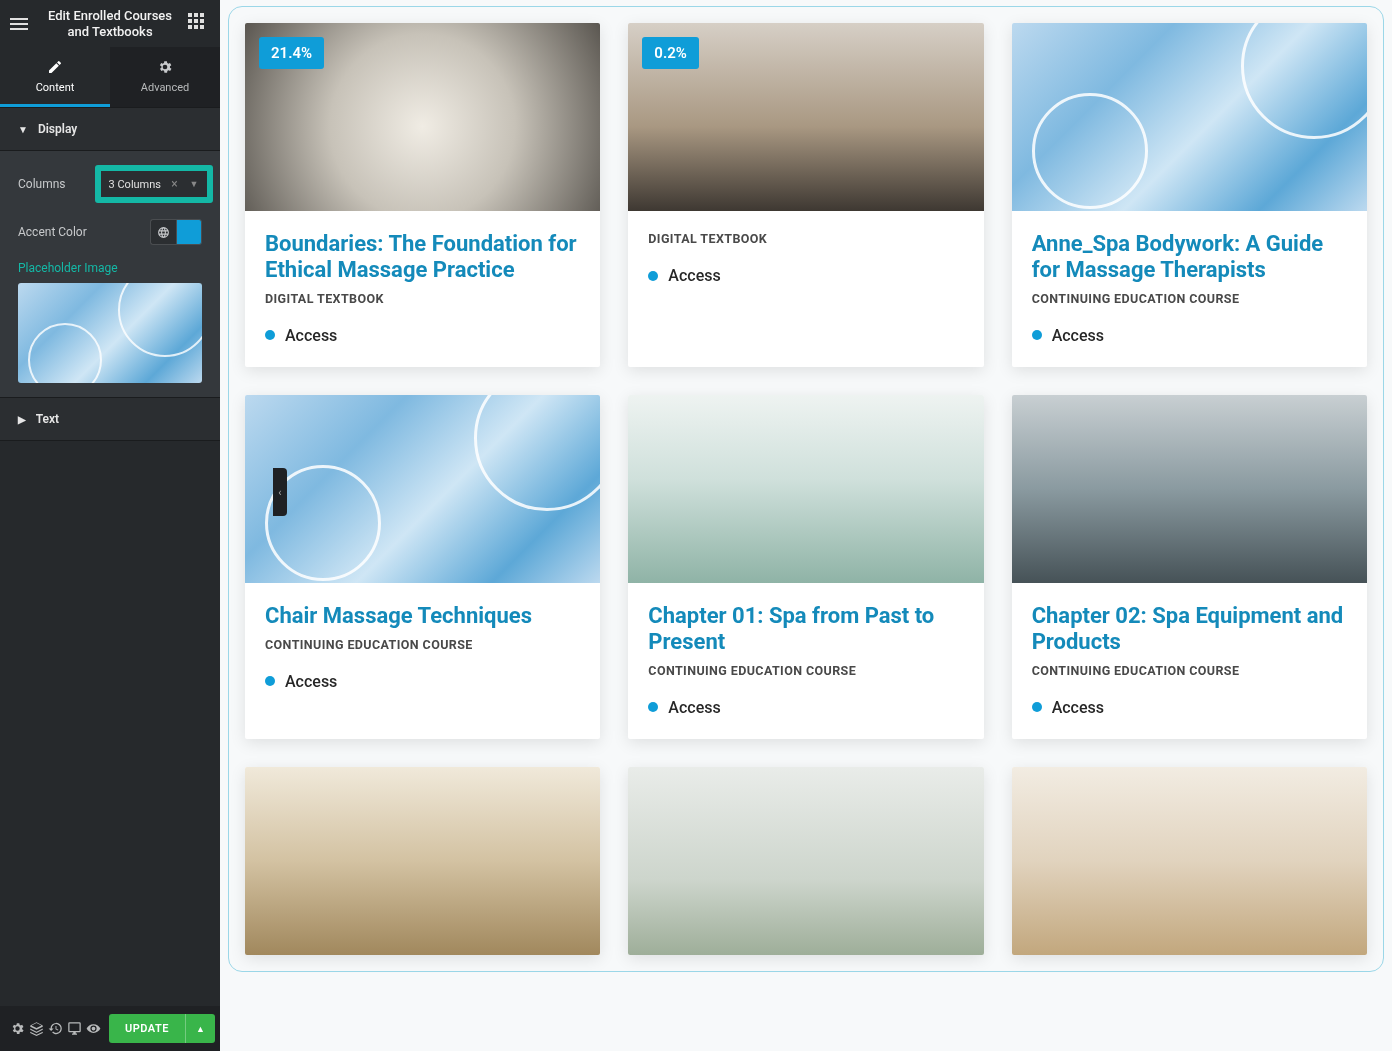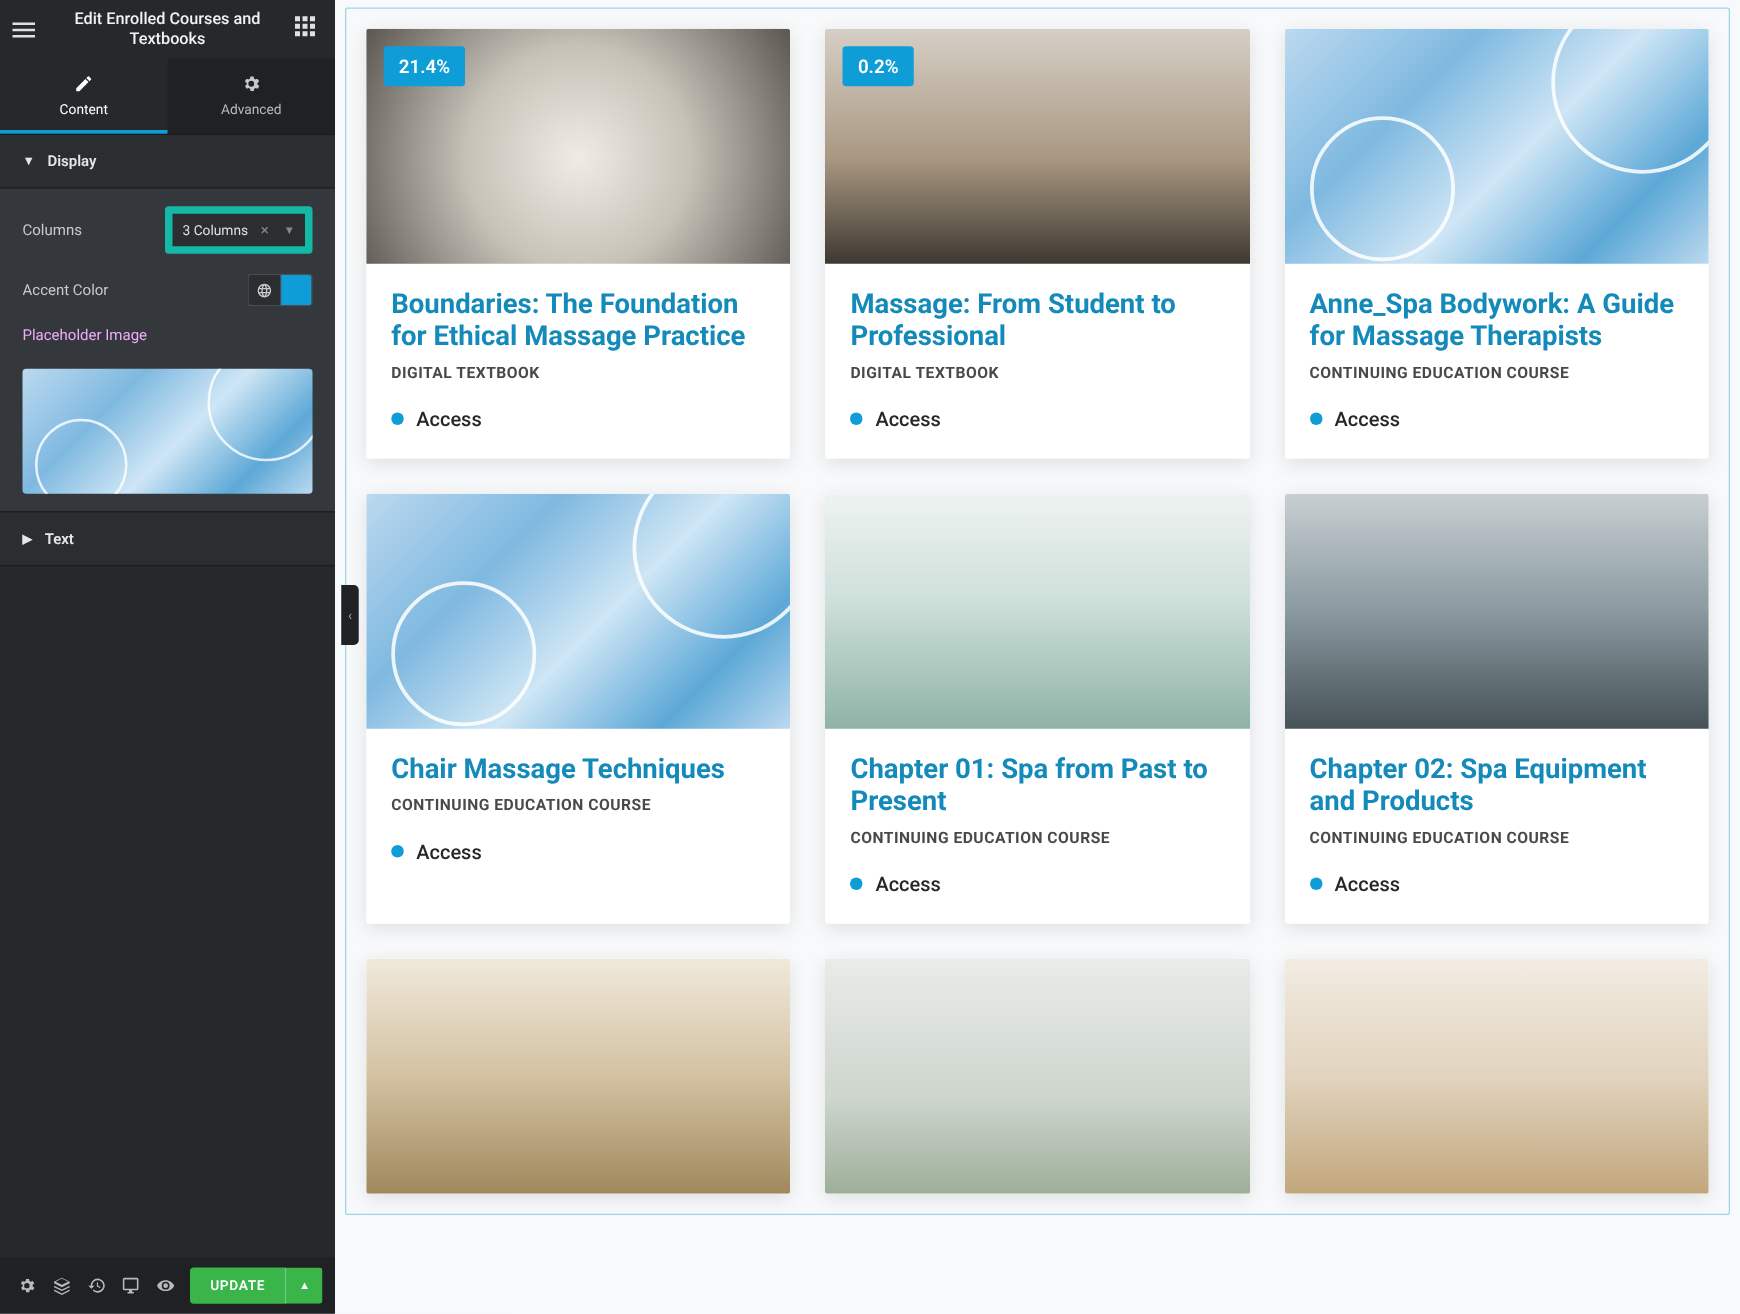--- a/index.html
+++ b/index.html
@@ -1,19 +1,19 @@
 <!DOCTYPE html>
 <html><head>
 <meta charset="utf-8">
 <style>
 * { margin: 0; padding: 0; box-sizing: border-box; font-family: -apple-system, BlinkMacSystemFont, "Segoe UI", Roboto, sans-serif; }
 body { display: flex; height: 1051px; width: 1392px; overflow: hidden; background: #f5f7f9; }
 
 
-.sidebar { width: 268px; background: #26292c; display: flex; flex-direction: column; color: #c7c9cb; font-size: 12px; }
+.sidebar { width: 220px; background: #26292c; display: flex; flex-direction: column; color: #c7c9cb; font-size: 12px; }
 .sb-header { display: flex; align-items: center; padding: 8px 10px; }
 .sb-header .menu-icon { width: 22px; height: 22px; display: flex; flex-direction: column; justify-content: center; gap: 3px; cursor: pointer; }
 .sb-header .menu-icon span { display: block; height: 2px; background: #e0e0e0; width: 18px; }
 .sb-title { flex: 1; text-align: center; color: #f2f2f2; font-size: 13px; line-height: 1.2; font-weight: 500; padding: 0 6px; }
 .sb-header .grid-icon { width: 22px; height: 22px; display: grid; grid-template-columns: repeat(3,4px); grid-template-rows: repeat(3,4px); gap: 2px; cursor: pointer; }
 .sb-header .grid-icon span { background: #e0e0e0; width: 4px; height: 4px; }
 
 .sb-tabs { display: flex; background: #1f2124; }
 .sb-tab { flex: 1; text-align: center; padding: 12px 0 10px; cursor: pointer; font-size: 11px; color: #b8babb; }
 .sb-tab.active { color: #fff; border-bottom: 3px solid #0f9dd8; background: #26292c; }
@@ -27,39 +27,39 @@
 .sb-section-body { padding: 14px 18px; background: #34383c; }
 .sb-row { display: flex; align-items: center; justify-content: space-between; margin-bottom: 16px; gap: 29px; }
 .sb-label { color: #c7c9cb; font-size: 12px; }
 .sb-select { display: flex; align-items: center; background: #2b2e31; border: 6px solid #14b8a6; border-radius: 3px; padding: 6px 8px; font-size: 11px; color: #e0e0e0; min-width: 118px; justify-content: space-between; cursor: pointer; }
 .sb-select .clear { color: #888; margin-right: 6px; font-size: 12px; }
 .sb-select .caret { color: #888; font-size: 9px; margin-left: 6px; }
 .sb-color-ctrl { display: flex; align-items: center; gap: 0; }
 .sb-color-ctrl .globe { width: 26px; height: 26px; border: 1px solid #4a4d50; border-right: none; border-radius: 3px 0 0 3px; display: flex; align-items: center; justify-content: center; background: #2b2e31; cursor: pointer; }
 .sb-color-ctrl .globe svg { width: 13px; height: 13px; fill: #c7c9cb; }
 .sb-color-ctrl .swatch { width: 26px; height: 26px; border: 1px solid #4a4d50; border-radius: 0 3px 3px 0; background: #0f9dd8; cursor: pointer; }
-.sb-placeholder-label { font-size: 12px; color: #f0abfc; margin-bottom: 20px; }
+.sb-placeholder-label { font-size: 12px; color: #14b8a6; margin-bottom: 8px; }
 .sb-placeholder-img { width: 100%; height: 100px; border-radius: 3px; background: linear-gradient(135deg, #bcd9ef 0%, #7fb9e0 30%, #cfe6f5 55%, #5da8d7 80%, #bcd9ef 100%); cursor: pointer; position: relative; overflow: hidden; }
 .sb-placeholder-img::before, .sb-placeholder-img::after { content:""; position:absolute; border:2px solid rgba(255,255,255,0.8); border-radius:50%; }
 .sb-placeholder-img::before { width:70px; height:70px; left:10px; top:40px; }
 .sb-placeholder-img::after { width:90px; height:90px; right:-10px; top:-20px; }
 
 .sb-footer { display: flex; align-items: flex-start; padding: 8px 10px; background: #1f2124; gap: 4px; }
 .sb-footer .ficon { width: 28px; height: 28px; display: flex; align-items: center; justify-content: center; cursor: pointer; fill: #b8babb; }
 .sb-footer .ficon svg { width: 15px; height: 15px; }
 .sb-footer .spacer { flex: 1; }
 .update-wrap { display: flex; }
 .btn-update { background: #39b54a; color: #fff; border: none; padding: 8px 16px; font-size: 11px; font-weight: 600; border-radius: 3px 0 0 3px; cursor: pointer; letter-spacing: 0.5px; }
 .btn-update-caret { background: #39b54a; border: none; border-left: 1px solid rgba(255,255,255,0.3); color: #fff; padding: 8px 10px; border-radius: 0 3px 3px 0; cursor: pointer; font-size: 9px; }
 
 .collapse-handle { position: absolute; left: 273px; top: 468px; width: 14px; height: 48px; background: #1f2124; border-radius: 0 4px 4px 0; display: flex; align-items: center; justify-content: center; color: #aaa; font-size: 11px; cursor: pointer; z-index: 5; }
 
 
 .main { flex: 1; padding: 6px 8px 0 8px; overflow-y: auto; background: #f7f9fa; }
-.main-inner { border: 1px solid #9bd7e8; border-radius: 2px; padding: 0; }
+.main-inner { border: 1px solid #9bd7e8; border-radius: 14px; padding: 0; }
 .grid { display: grid; grid-template-columns: repeat(3, 1fr); gap: 28px; padding: 16px; }
 .card { background: #fff; border-radius: 2px; box-shadow: 0 4px 16px rgba(0,0,0,0.10); overflow: hidden; display: flex; flex-direction: column; }
 .card-img { height: 188px; background: #d9e6ee; position: relative; }
 .card-img.watercolor { background: linear-gradient(135deg, #bcd9ef 0%, #7fb9e0 30%, #cfe6f5 55%, #5da8d7 80%, #bcd9ef 100%); }
 .card-img.watercolor::before, .card-img.watercolor::after { content:""; position:absolute; border:3px solid rgba(255,255,255,0.85); border-radius:50%; }
 .card-img.watercolor::before { width:110px; height:110px; left:20px; top:70px; }
 .card-img.watercolor::after { width:140px; height:140px; right:-20px; top:-30px; }
 .card-img.photo-a { background: radial-gradient(circle at 50% 55%, #f0ece4 0%, #c7c2b8 45%, #5a5650 100%); }
 .card-img.photo-b { background: linear-gradient(180deg, #d6cfc6 0%, #a99882 55%, #3e3832 100%); }
 .card-img.photo-c { background: linear-gradient(180deg, #eef3f1 0%, #cfe0db 45%, #8fb3a6 100%); }
@@ -199,21 +199,20 @@
             <div class="card-title">Boundaries: The Foundation for Ethical Massage Practice</div>
             <div class="card-sub">DIGITAL TEXTBOOK</div>
             <div class="card-status">Access</div>
           </div>
         </div>
         <div class="card">
           <div class="card-img photo-b">
             <div class="badge">0.2%</div>
           </div>
           <div class="card-body">
-            <div class="card-title">Massage: From Student to Professional</div>
             <div class="card-sub">DIGITAL TEXTBOOK</div>
             <div class="card-status">Access</div>
           </div>
         </div>
         <div class="card">
           <div class="card-img watercolor"></div>
           <div class="card-body">
             <div class="card-title">Anne_Spa Bodywork: A Guide for Massage Therapists</div>
             <div class="card-sub">CONTINUING EDUCATION COURSE</div>
             <div class="card-status">Access</div>

